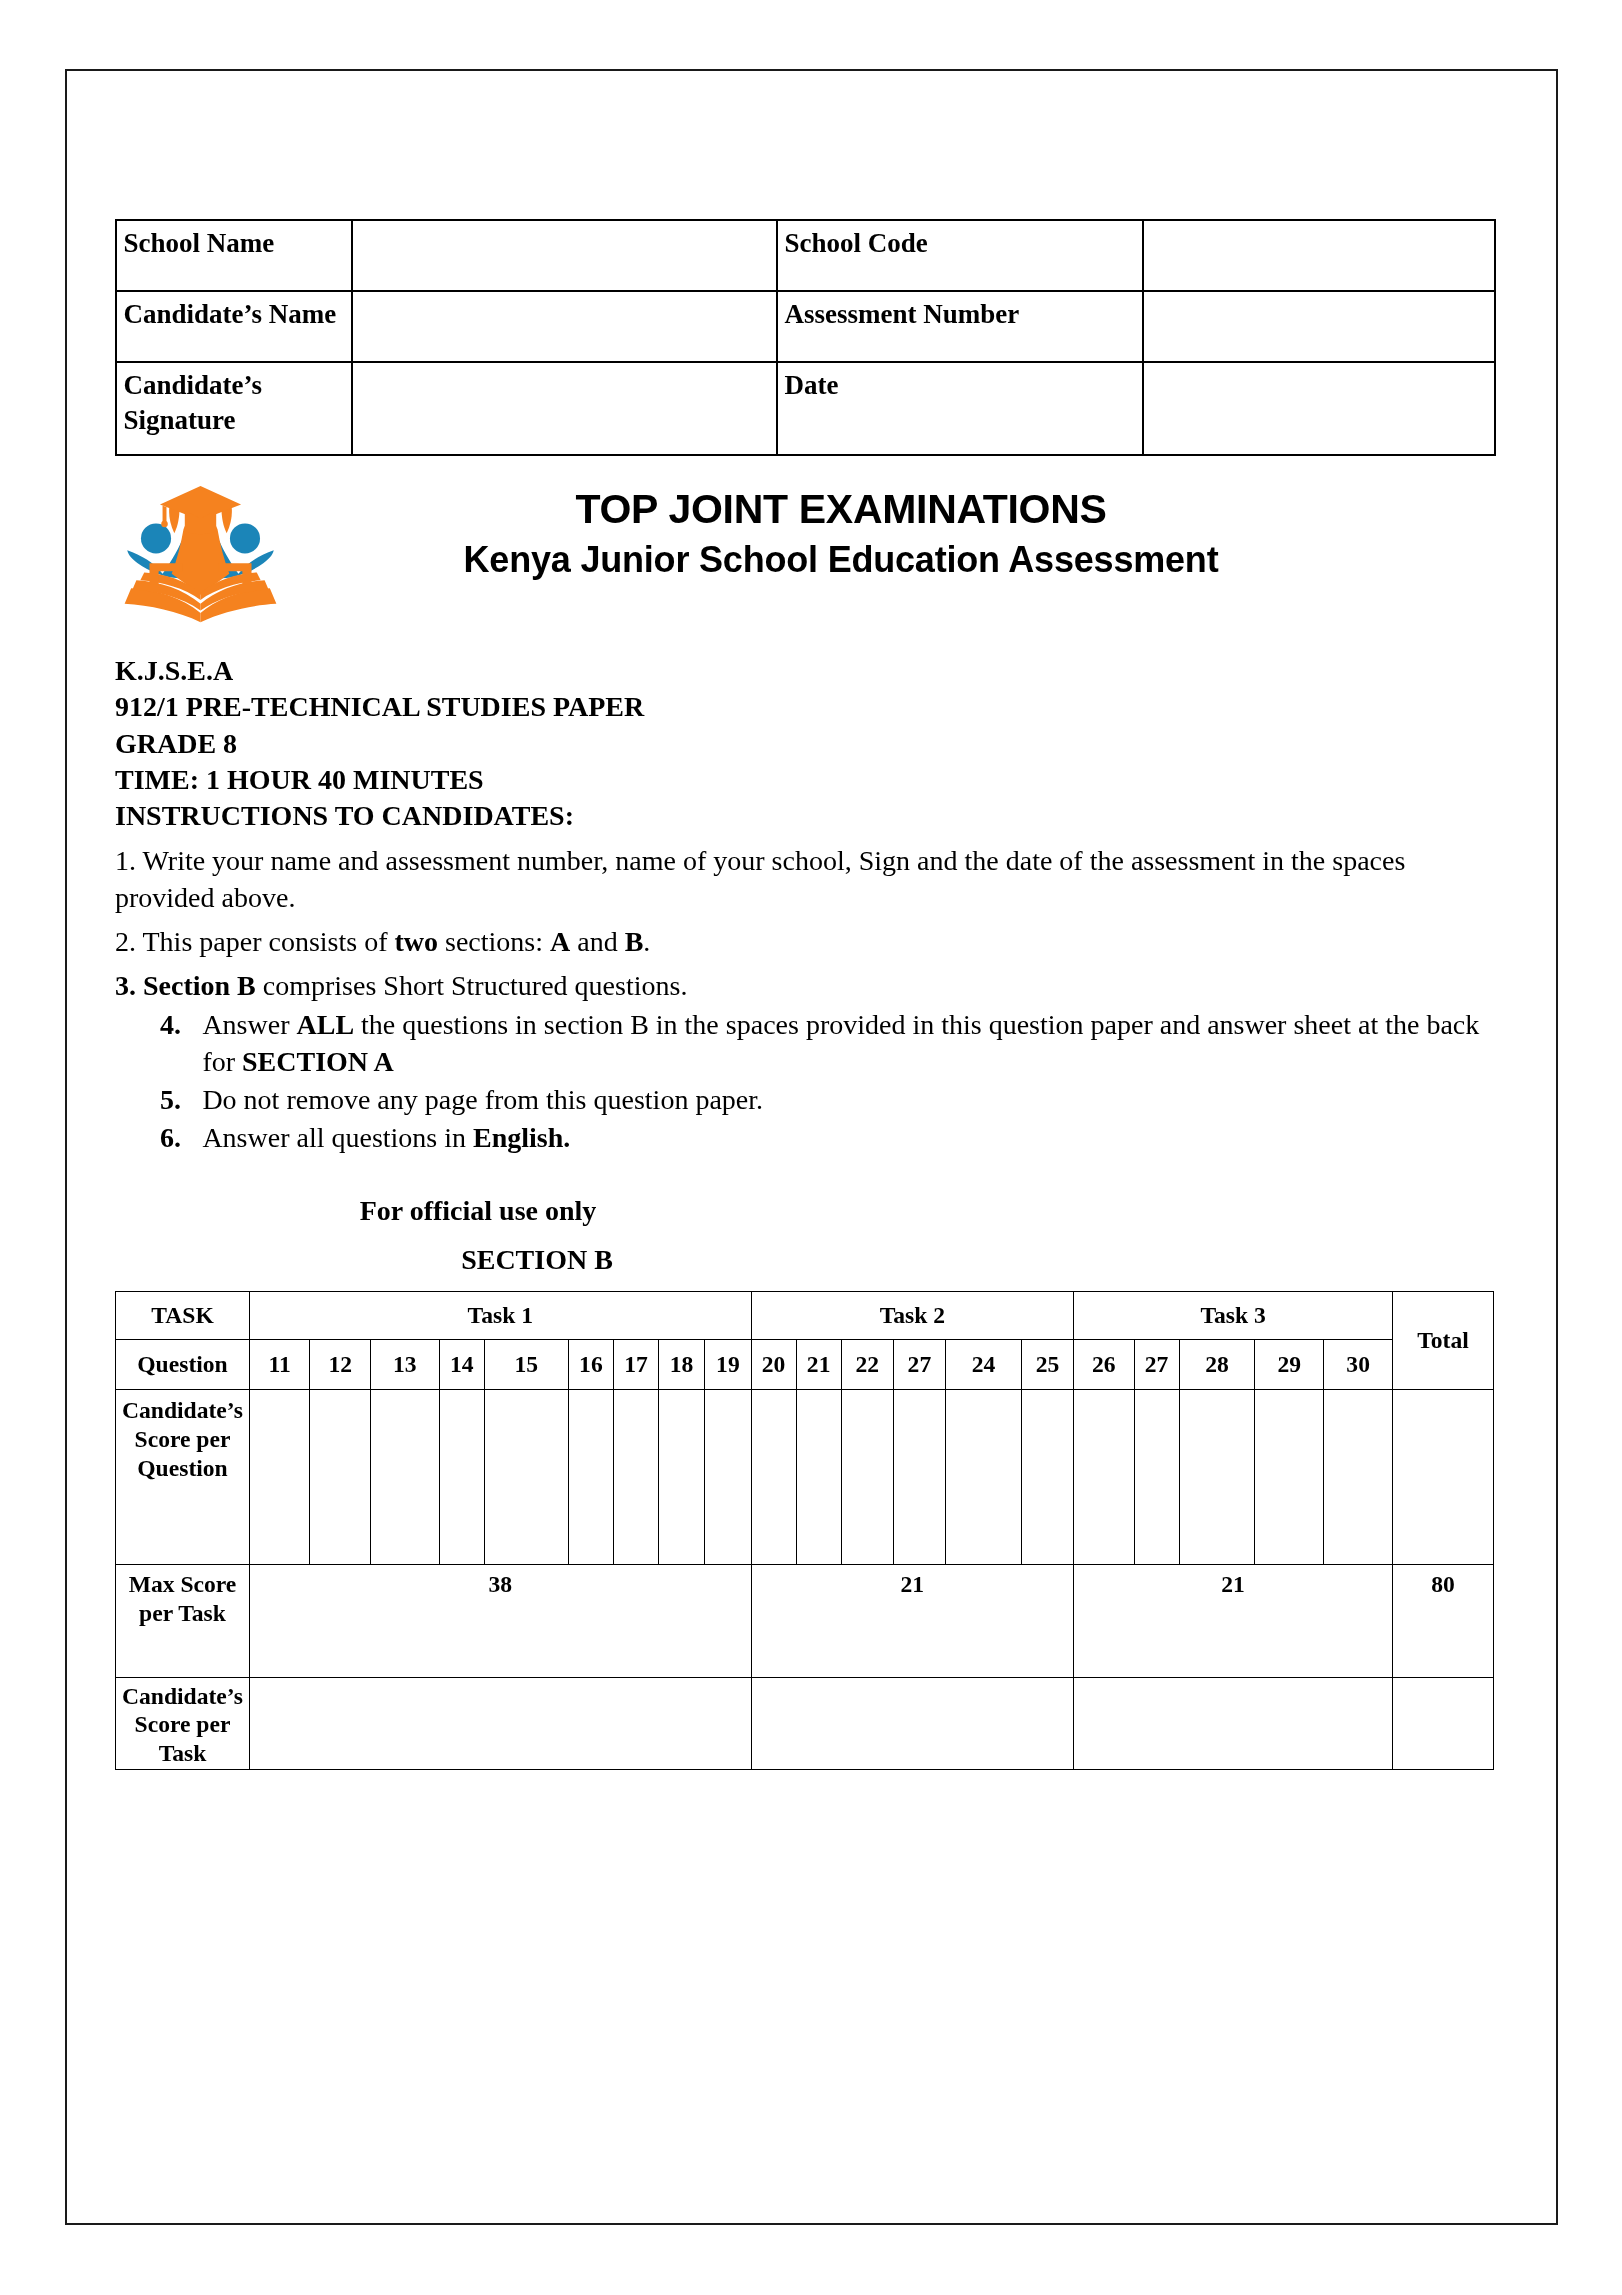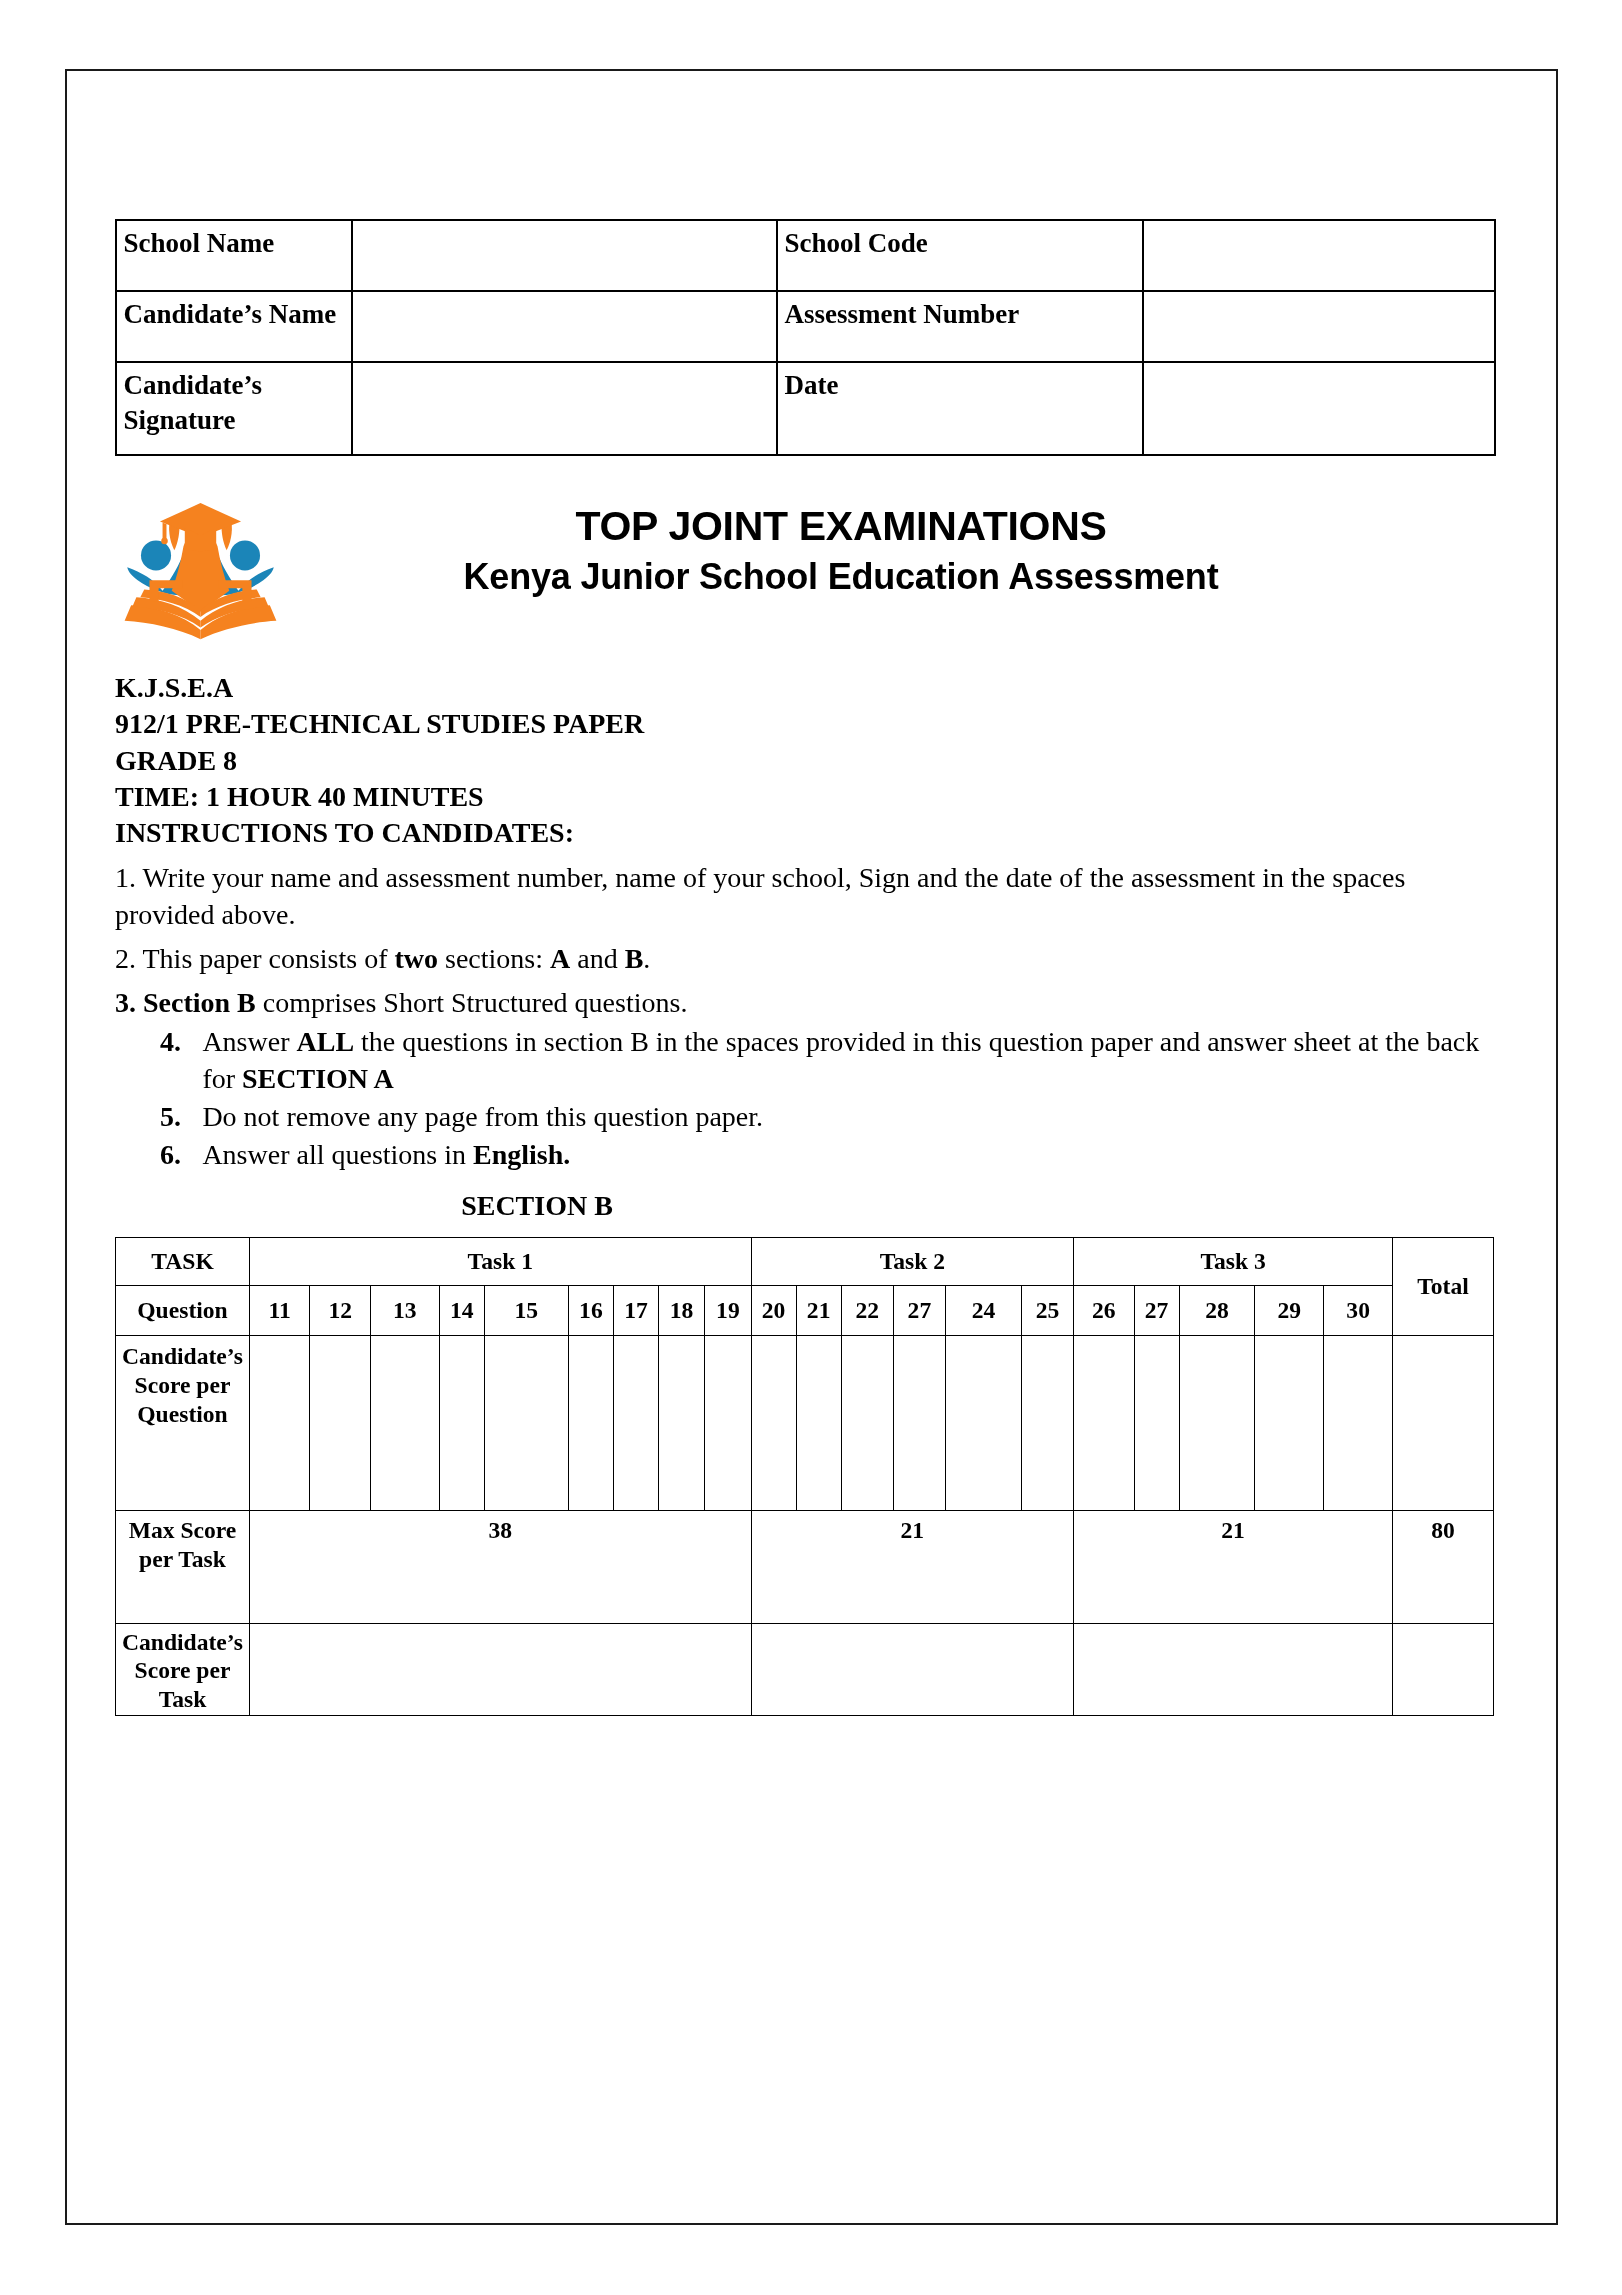--- a/index.html
+++ b/index.html
@@ -53,21 +53,21 @@
   }
   td.cand-lbl  { width: 236px; }
   td.cand-val  { width: 425px; }
   td.cand-lbl2 { width: 366px; }
   td.cand-val2 { width: 352px; }
   .lbl-indent { padding-left: 7.9px; }
 
   
   .brand-row {
     position: relative;
-    margin-top: 41px;
+    margin-top: 24px;
     height: 145px;
   }
   .logo-box {
     position: absolute;
     left: 6.5px;
     top: 1.3px;
     width: 157px;
     height: 143px;
   }
   .titles {
@@ -275,20 +275,21 @@
       </li>
       <li>
         <span>Do not remove any page from this question paper.</span>
       </li>
       <li>
         <span>Answer all questions in </span><b>English.</b>
       </li>
     </ol>
   </div>
 
+  <div class="official-head">For official use only</div>
   <div class="section-head">SECTION B</div>
 
   <table class="marks">
     <colgroup>
       <col style="width:113px">
       <col style="width:51px">
         <col style="width:51px">
         <col style="width:58px">
         <col style="width:38px">
       <col style="width:71px">

